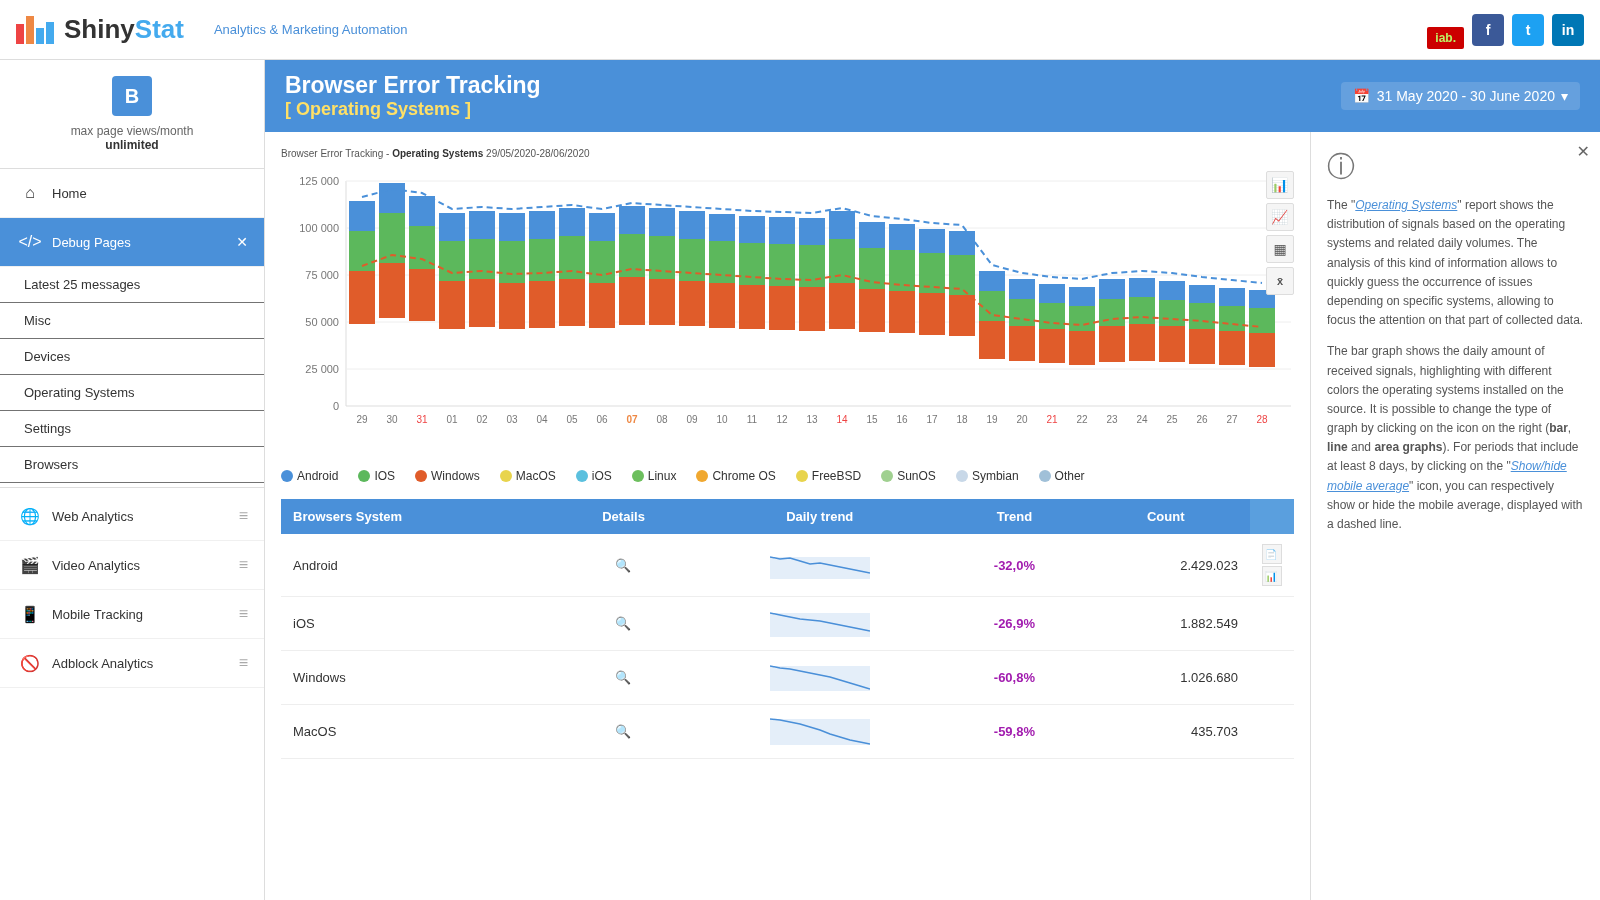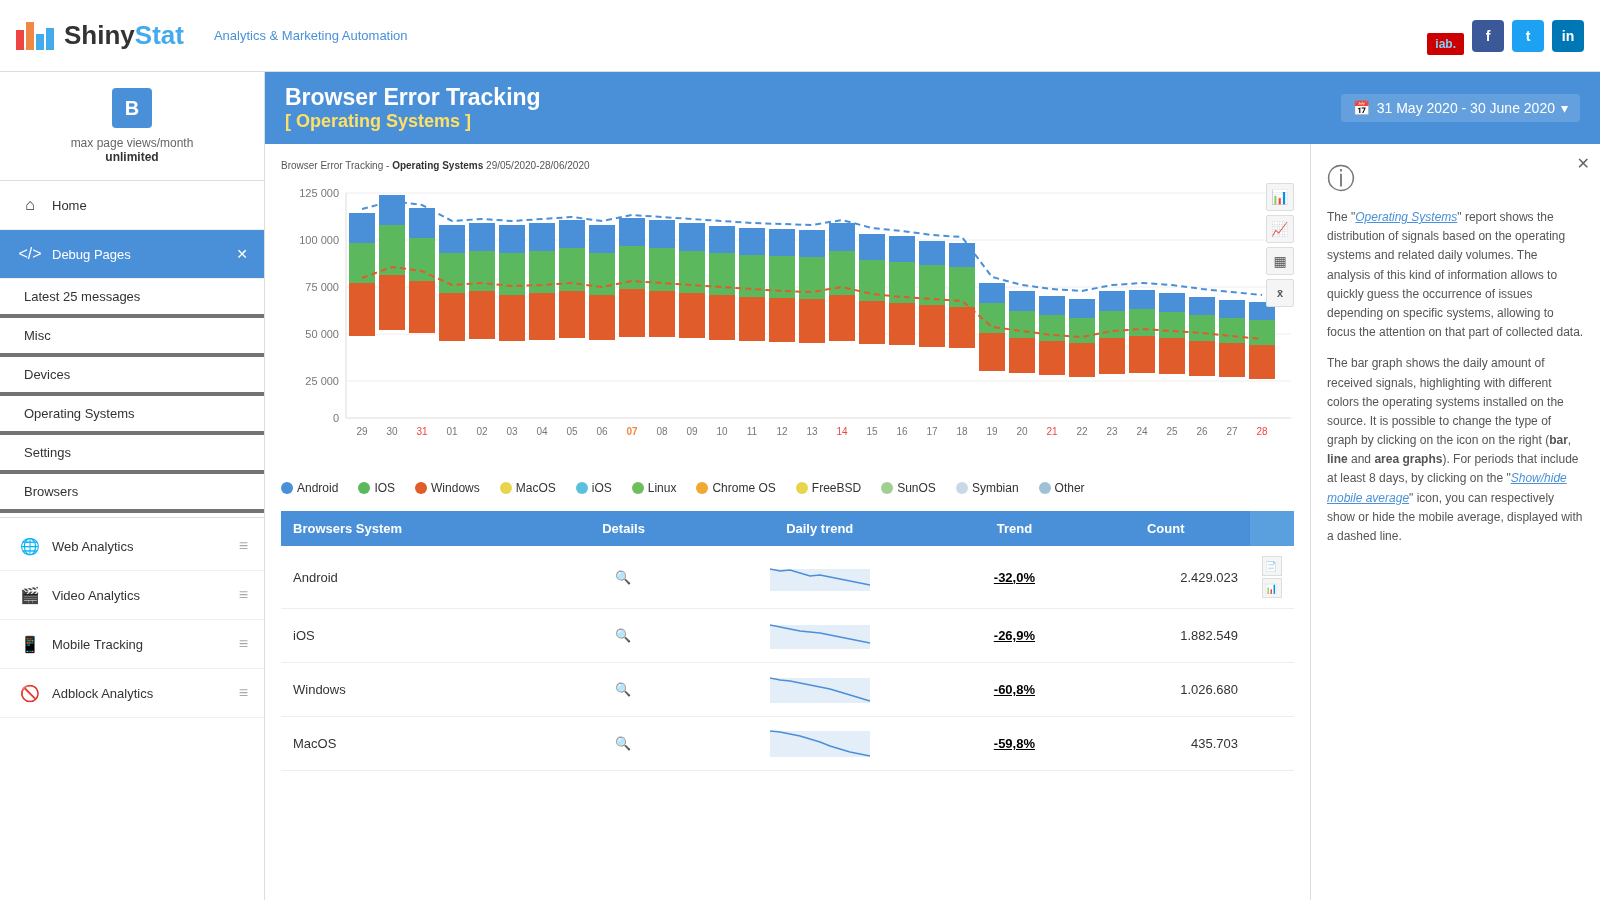--- a/index.html
+++ b/index.html
@@ -1,35 +1,35 @@
 <!DOCTYPE html>
 <html><head>
   <meta charset="utf-8">
   <style>
     * { box-sizing: border-box; margin: 0; padding: 0; }
     body { font-family: Arial, sans-serif; font-size: 13px; background: #f0f0f0; color: #333; width: 1600px; height: 900px; overflow: hidden; }
 
     
     .top-header {
       display: flex; align-items: center; justify-content: space-between;
-      background: #fff; height: 72px; padding: 0 16px;
+      background: #fff; height: 60px; padding: 0 16px;
       border-bottom: 1px solid #ddd;
     }
     .logo-area { display: flex; align-items: center; gap: 10px; }
     .logo-bars { display: flex; align-items: flex-end; gap: 2px; }
     .logo-bar { width: 8px; background: #e84; }
     .logo-bar:nth-child(1) { height: 20px; background: #e44; }
     .logo-bar:nth-child(2) { height: 28px; background: #e84; }
     .logo-bar:nth-child(3) { height: 16px; background: #4ae; }
     .logo-bar:nth-child(4) { height: 22px; background: #4ae; }
     .logo-text { font-size: 26px; font-weight: bold; color: #333; }
     .logo-text span { color: #4ae; }
     .tagline { font-size: 13px; color: #4a90d9; margin-left: 20px; }
     .header-right { display: flex; align-items: center; gap: 8px; }
-    .iab-logo { background: #c00; color: #7dd3fc; font-weight: bold; font-size: 12px; padding: 4px 8px; border-radius: 2px; margin-top: 16px; }
+    .iab-logo { background: #c00; color: #bef264; font-weight: bold; font-size: 12px; padding: 4px 8px; border-radius: 2px; margin-top: 16px; }
     .social-btn { width: 32px; height: 32px; border-radius: 4px; display: flex; align-items: center; justify-content: center; color: #fff; font-size: 14px; font-weight: bold; }
     .fb { background: #3b5998; }
     .tw { background: #1da1f2; }
     .li { background: #0077b5; }
 
     
     .main-layout { display: flex; height: 840px; }
 
     
     .sidebar { width: 265px; background: #fff; border-right: 1px solid #ddd; flex-shrink: 0; overflow-y: auto; }
@@ -43,21 +43,21 @@
       cursor: pointer; border-bottom: 1px solid #f0f0f0;
       color: #333; font-size: 13px;
     }
     .nav-item.active { background: #4a90d9; color: #fff; }
     .nav-item .nav-icon { width: 28px; height: 28px; display: flex; align-items: center; justify-content: center; font-size: 16px; margin-right: 8px; }
     .nav-item .close-x { margin-left: auto; font-size: 14px; color: #aaa; }
     .nav-item.active .close-x { color: #fff; }
 
     .sub-nav-item {
       padding: 10px 16px 10px 24px;
-      cursor: pointer; border-bottom: 4px solid #737373;
+      cursor: pointer; border-bottom: 1px solid #737373;
       color: #333; font-size: 13px;
     }
 
     .section-divider { height: 1px; background: #ddd; margin: 4px 0; }
 
     .analytics-item {
       display: flex; align-items: center; padding: 10px 16px;
       cursor: pointer; border-bottom: 1px solid #f0f0f0; color: #333;
     }
     .analytics-item .ai-icon { width: 28px; height: 28px; display: flex; align-items: center; justify-content: center; margin-right: 8px; font-size: 16px; }
@@ -97,21 +97,21 @@
     
     .data-table { width: 100%; border-collapse: collapse; margin-top: 16px; }
     .data-table thead tr { background: #4a90d9; color: #fff; }
     .data-table thead th { padding: 10px 12px; text-align: left; font-size: 13px; }
     .data-table thead th.center { text-align: center; }
     .data-table tbody tr { border-bottom: 1px solid #eee; }
     .data-table tbody td { padding: 10px 12px; font-size: 13px; }
     .data-table tbody td.center { text-align: center; }
     .data-table tbody td.right { text-align: right; }
     .search-icon-cell { color: #4a90d9; font-size: 16px; text-align: center; cursor: pointer; }
-    .trend-neg { color: #000000; font-weight: bold; text-decoration: underline; }
+    .trend-neg { color: #a21caf; font-weight: bold; }
 
     
     .info-panel { width: 290px; background: #fff; border-left: 1px solid #ddd; padding: 16px; overflow-y: auto; flex-shrink: 0; position: relative; }
     .info-close { position: absolute; top: 10px; right: 10px; cursor: pointer; font-size: 16px; color: #666; }
     .info-icon { font-size: 28px; color: #777; margin-bottom: 10px; }
     .info-text { font-size: 12px; color: #555; line-height: 1.6; }
     .info-text em { font-style: italic; text-decoration: underline; color: #4a90d9; }
     .info-text p { margin-bottom: 12px; }
 
     

